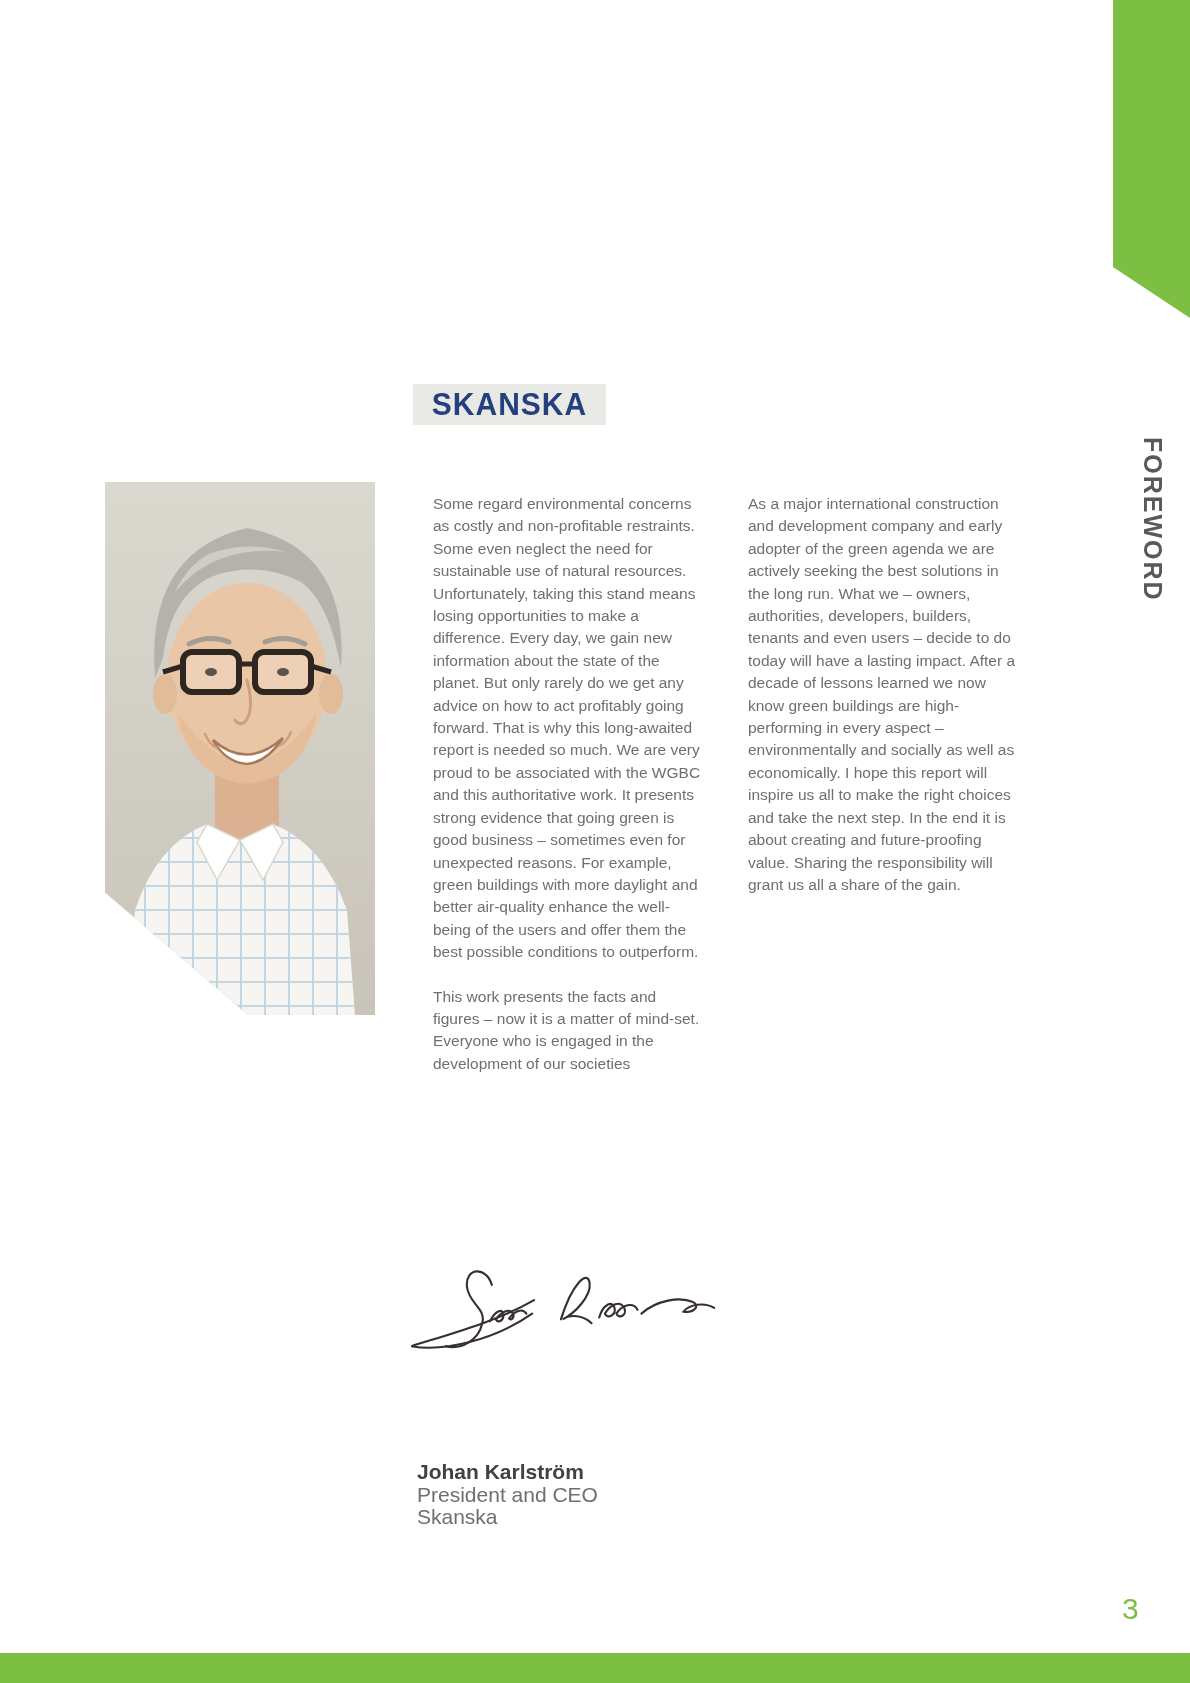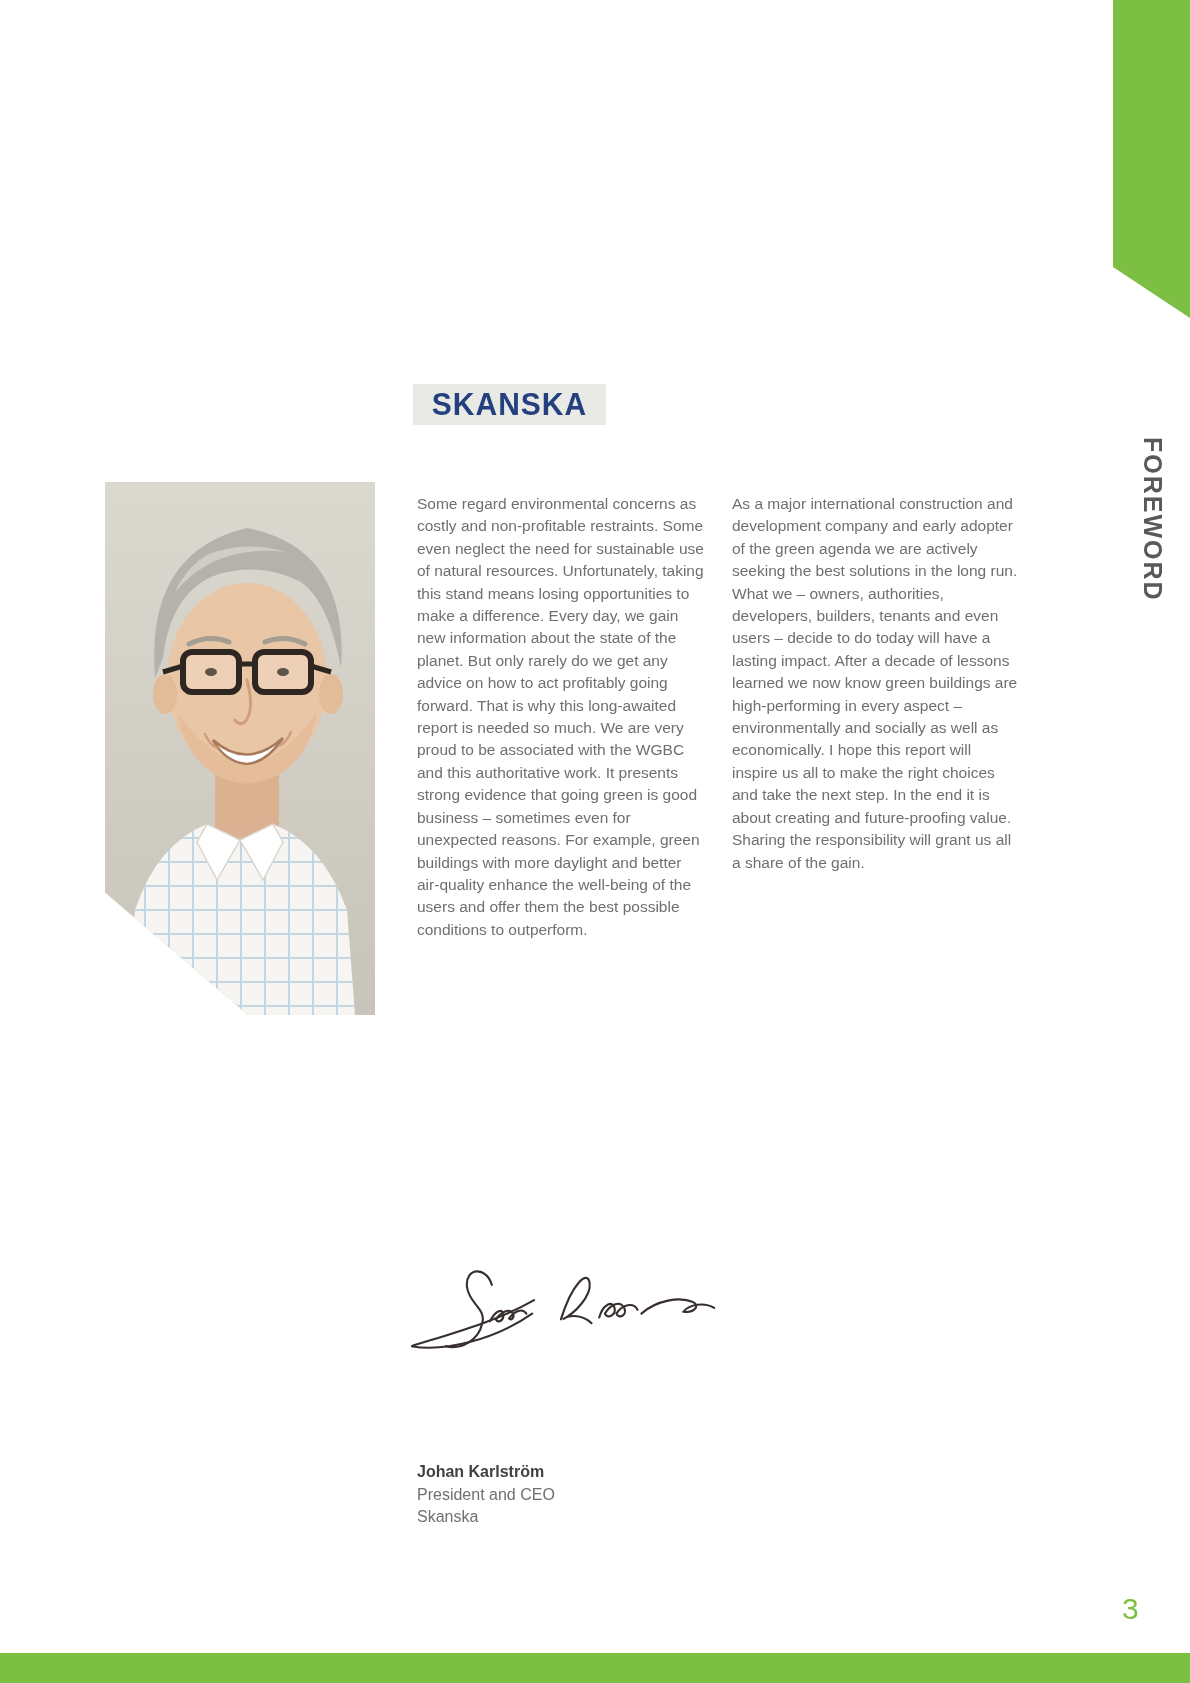--- a/index.html
+++ b/index.html
@@ -37,30 +37,30 @@
   .photo{
     position:absolute;left:105px;top:482px;width:270px;height:533px;
     clip-path:polygon(0 0,100% 0,100% 100%,53% 100%,0 77%);
   }
   .photo svg{display:block;}
   
   .col{
     position:absolute;top:493px;
     font-size:15.5px;line-height:22.4px;color:#6e6f72;
   }
-  .col p{margin:0 0 22px 0;}
+  .col p{margin:0 0 22px 16px;}
   .col-1{left:417px;width:288px;}
   .col-2{left:732px;width:286px;}
   
   .signature{
     position:absolute;left:398px;top:1258px;width:320px;height:115px;
   }
   .sig-block{
     position:absolute;left:417px;top:1461px;
-    font-size:16px;line-height:22.5px;color:#6e6f72;
+    font-size:21px;line-height:22.5px;color:#6e6f72;
   }
   .sig-block .name{font-weight:bold;color:#414042;}
   
   .page-number{
     position:absolute;top:1592px;left:1122px;
     font-size:30px;color:#7cbf43;
   }
   
   .footer-bar{
     position:absolute;left:0;bottom:0;width:100%;height:30px;
@@ -126,20 +126,21 @@
 
       <path d="M142,198 Q150,228 140,240 Q134,244 130,238" stroke="#cf9f7b" stroke-width="3" fill="none" stroke-linecap="round"></path>
 
       <path d="M108,258 Q142,288 178,256 Q162,280 142,282 Q120,280 108,258 Z" fill="#ffffff" stroke="#a87a5c" stroke-width="2.5"></path>
       <path d="M100,252 Q104,262 112,266 M186,250 Q182,260 174,264" stroke="#cf9f7b" stroke-width="2.5" fill="none" stroke-linecap="round"></path>
     </svg>
   </div>
 
   <div class="col col-1">
     <p>Some regard environmental concerns as costly and non-profitable restraints. Some even neglect the need for sustainable use of natural resources. Unfortunately, taking this stand means losing opportunities to make a difference. Every day, we gain new information about the state of the planet. But only rarely do we get any advice on how to act profitably going forward. That is why this long-awaited report is needed so much. We are very proud to be associated with the WGBC and this authoritative work. It presents strong evidence that going green is good business – sometimes even for unexpected reasons. For example, green buildings with more daylight and better air-quality enhance the well-being of the users and offer them the best possible conditions to outperform.</p>
+    <p>This work presents the facts and figures – now it is a matter of mind-set. Everyone who is engaged in the development of our societies</p>
   </div>
 
   <div class="col col-2">
     <p>As a major international construction and development company and early adopter of the green agenda we are actively seeking the best solutions in the long run. What we – owners, authorities, developers, builders, tenants and even users – decide to do today will have a lasting impact. After a decade of lessons learned we now know green buildings are high-performing in every aspect – environmentally and socially as well as economically. I hope this report will inspire us all to make the right choices and take the next step. In the end it is about creating and future-proofing value. Sharing the responsibility will grant us all a share of the gain.</p>
   </div>
 
   <div class="signature">
     <svg width="320" height="115" viewBox="0 0 330 120" xmlns="http://www.w3.org/2000/svg" fill="none" stroke="#362f2d" stroke-width="2.2" stroke-linecap="round">
 
       <path d="M96,28 C90,8 68,10 70,30 C72,48 90,52 86,68 C82,86 64,96 48,92"></path>

